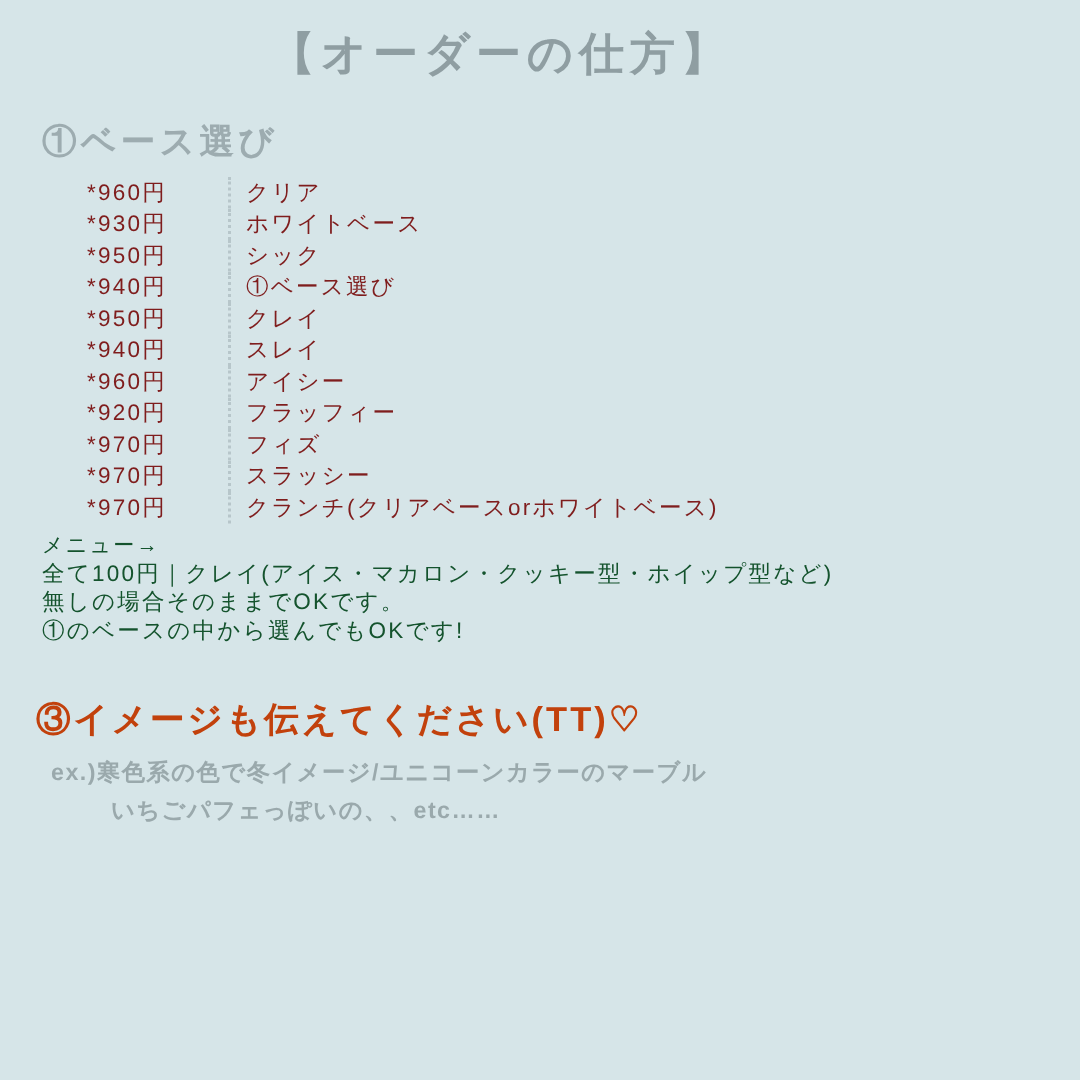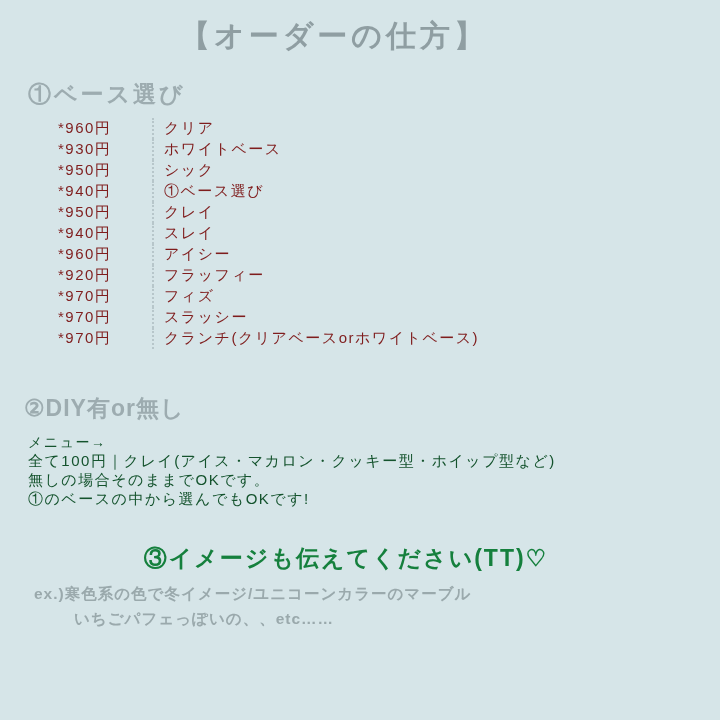--- a/index.html
+++ b/index.html
@@ -80,24 +80,23 @@
     margin: 4px 0;
     white-space: nowrap;
     font-weight: bold;
   }
   .ex-line.indent {
     margin-left: 40px;
   }
   .sec3-head {
     font-size: 23px;
     letter-spacing: 2px;
-    color: #15803d;
+    color: #c2410c;
     margin: 34px 0 10px 24px;
     font-weight: bold;
-    text-align: center;
   }
   .sec2-head {
     font-size: 23px;
     letter-spacing: 1px;
     color: #9dacb0;
     margin: 44px 0 10px 24px;
     font-weight: bold;
   }
 </style>
 </head>
@@ -151,21 +150,20 @@
         <td class="price-col">*970円</td>
         <td class="name-col">スラッシー</td>
       </tr>
       <tr>
         <td class="price-col">*970円</td>
         <td class="name-col">クランチ(クリアベースorホワイトベース)</td>
       </tr>
     </tbody>
   </table>
 
-  <div class="sec2-head">②DIY有or無し</div>
   <div class="block2">
     <div class="line small">メニュー→</div>
     <div class="line">全て100円｜クレイ(アイス・マカロン・クッキー型・ホイップ型など)</div>
     <div class="line">無しの場合そのままでOKです。</div>
     <div class="line">①のベースの中から選んでもOKです!</div>
   </div>
 
   <div class="sec3-head">③イメージも伝えてください(TT)♡</div>
   <div class="block3">
     <div class="ex-line">ex.)寒色系の色で冬イメージ/ユニコーンカラーのマーブル</div>

